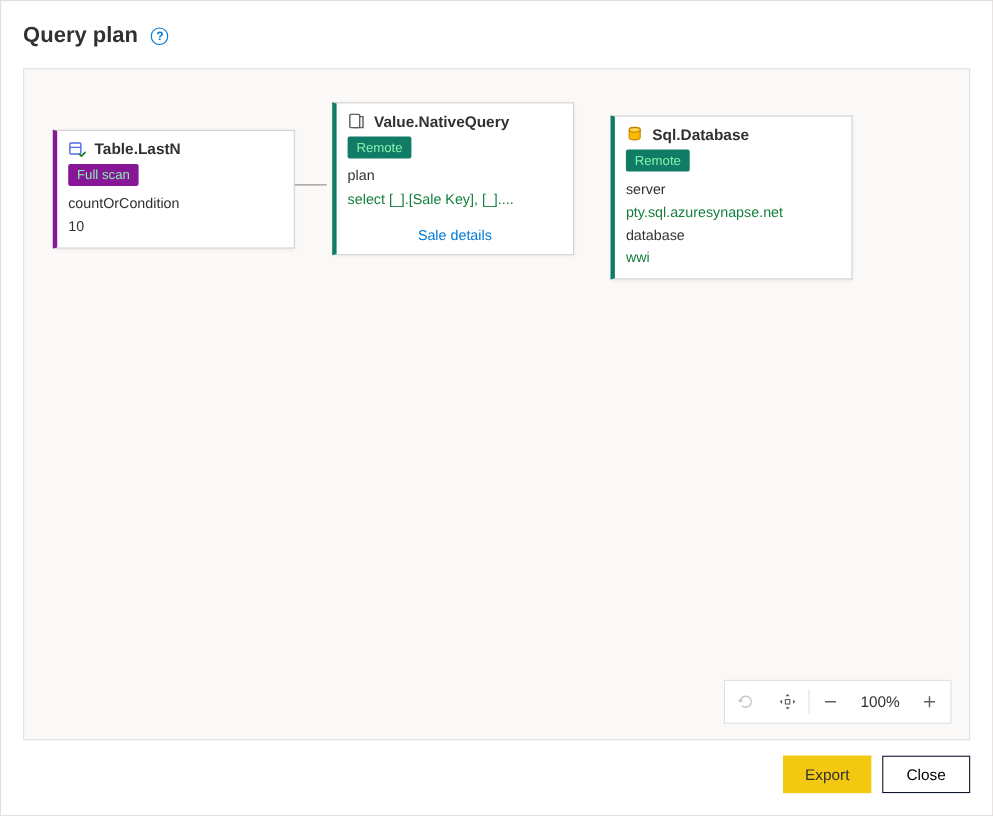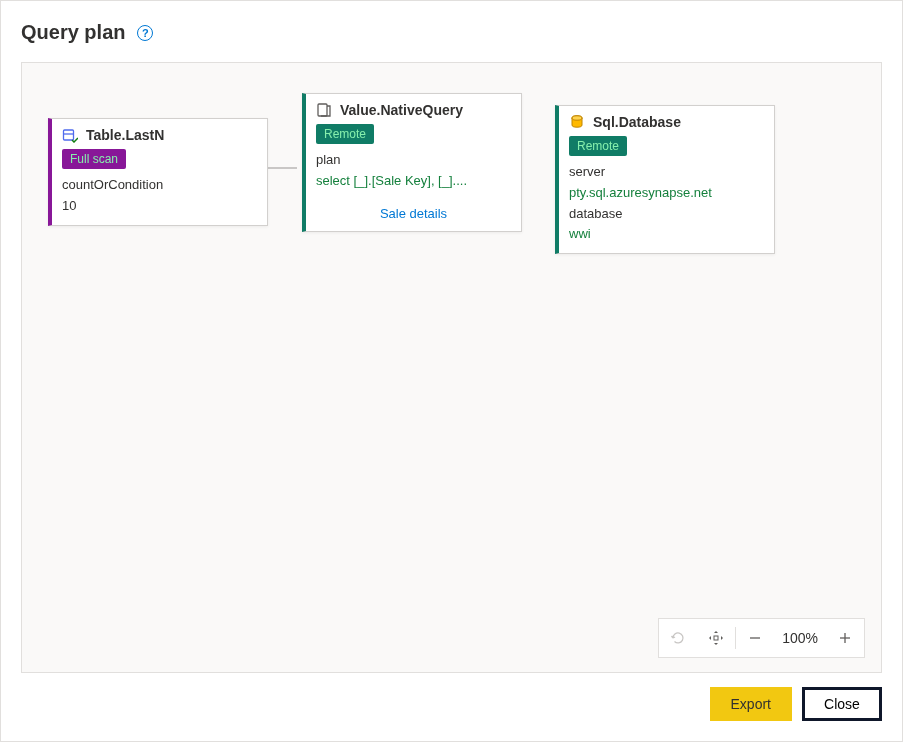--- a/index.html
+++ b/index.html
@@ -127,21 +127,21 @@
   .footer {
     display: flex;
     justify-content: flex-end;
     gap: 10px;
     padding-top: 14px;
   }
   .btn {
     min-width: 80px;
     height: 34px;
     padding: 0 18px;
-    border: 3px solid #0f172a;
+    border: 1px solid #0f172a;
     background: #fff;
     font-size: 14px;
     cursor: pointer;
     font-family: inherit;
   }
   .btn.primary {
     background: #f2c811;
     border-color: #f2c811;
     color: #323130;
   }

